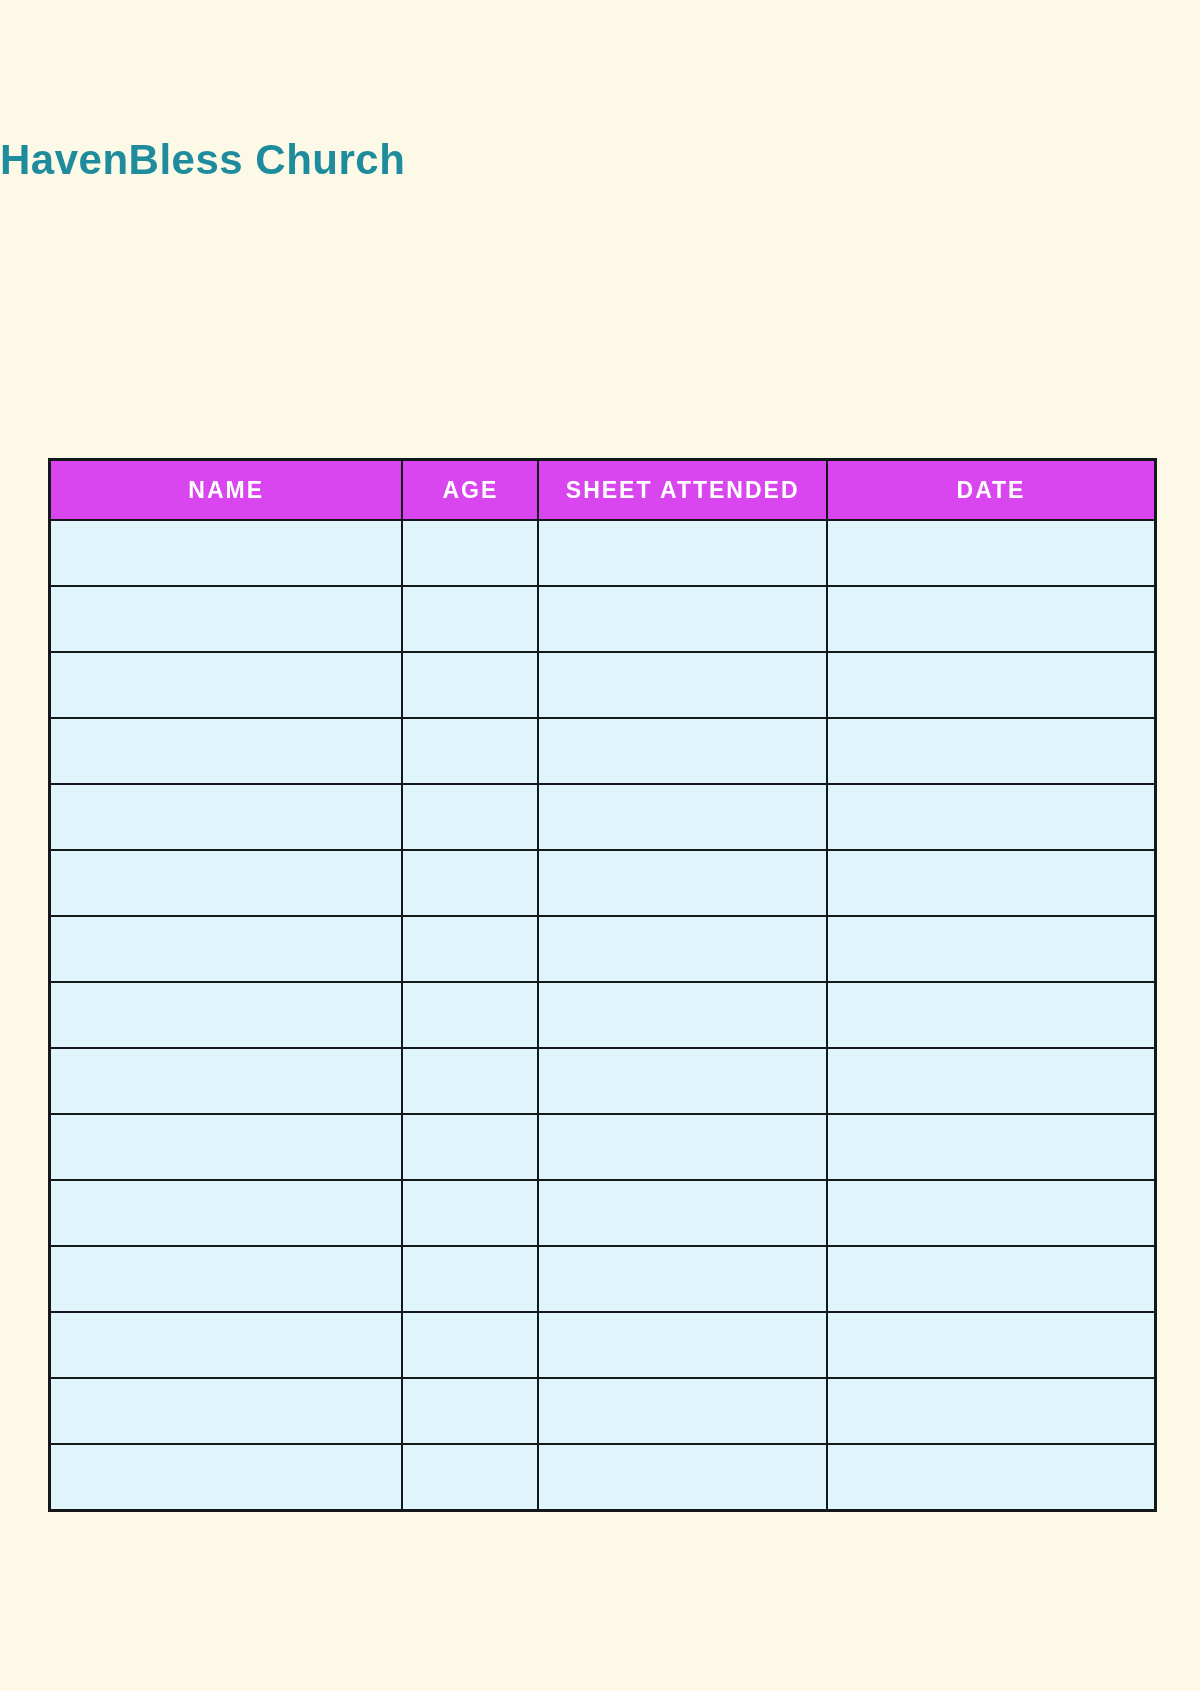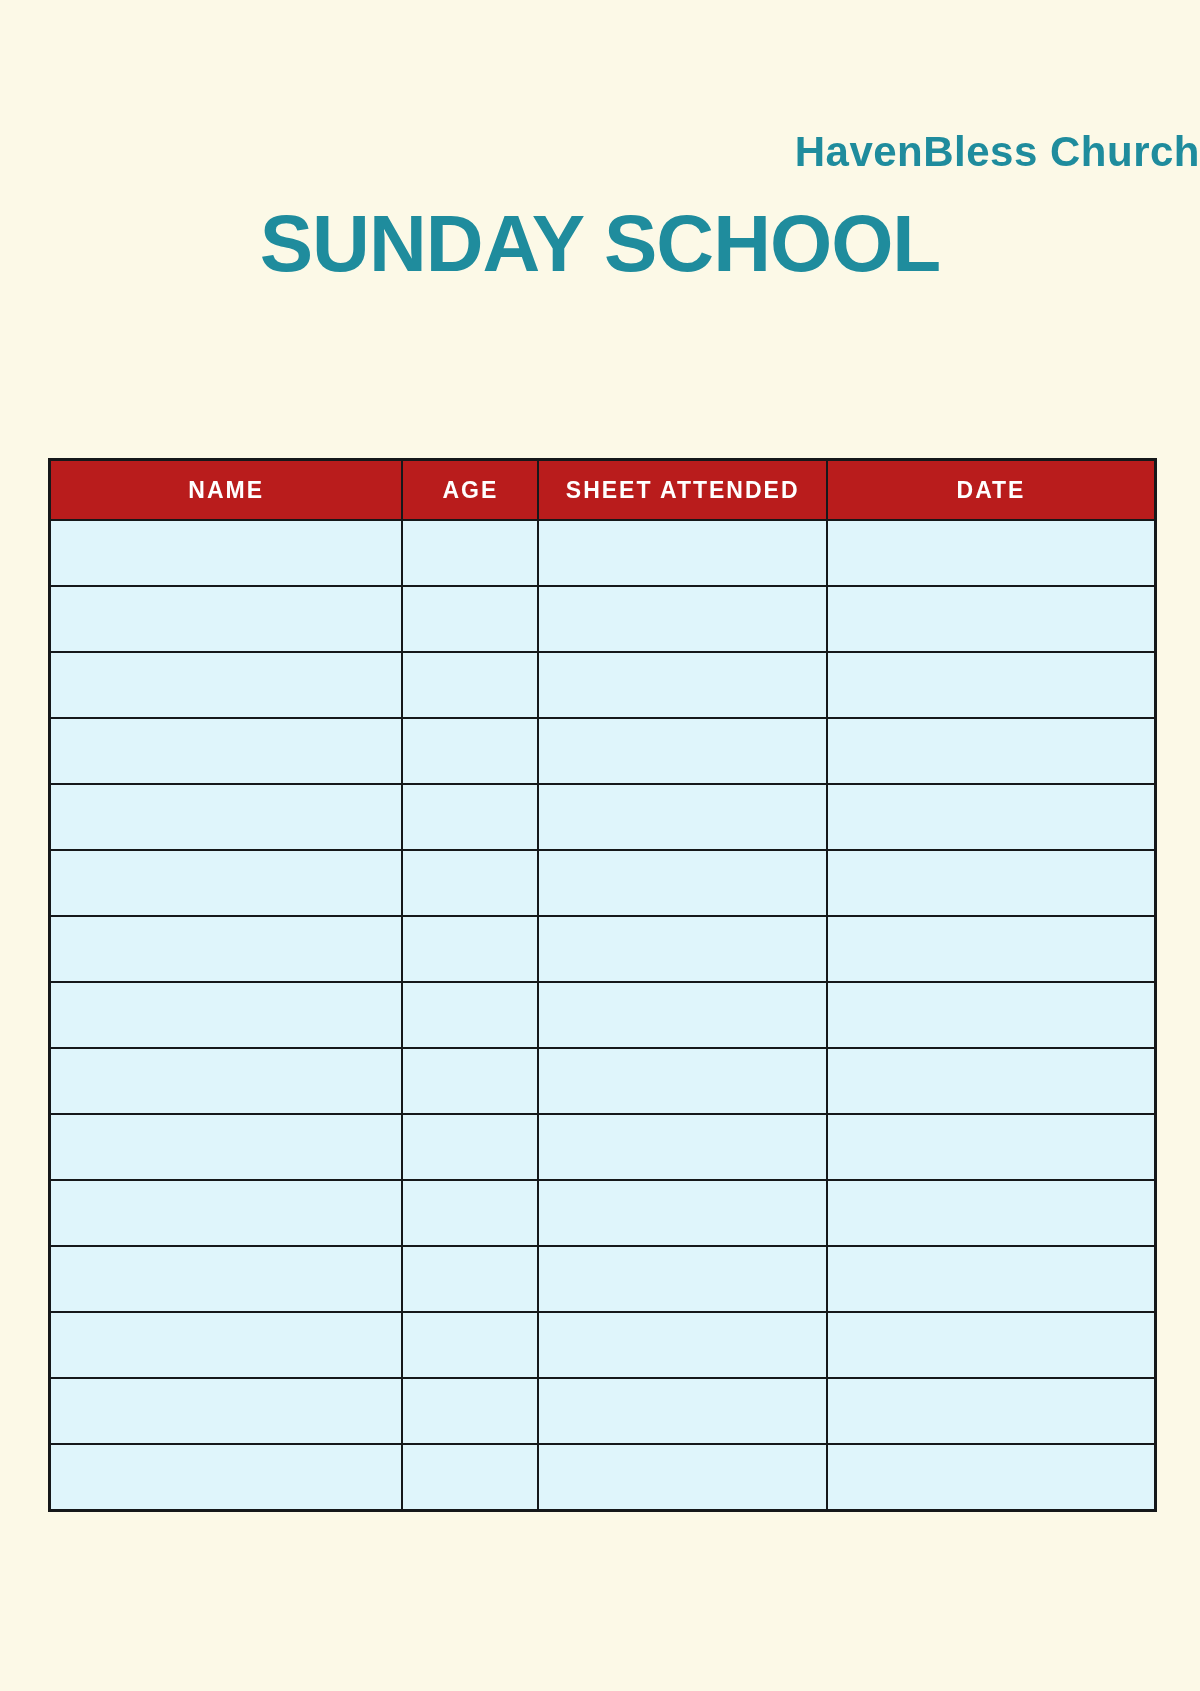--- a/index.html
+++ b/index.html
@@ -13,24 +13,24 @@
     font-family: "Liberation Sans", sans-serif;
   }
   .page {
     position: relative;
     width: 1200px;
     height: 1691px;
     overflow: hidden;
   }
   .church-name {
     position: absolute;
-    top: 128px;
+    top: 136px;
     left: 0;
     width: 100%;
-    text-align: right;
+    text-align: left;
     font-size: 42px;
     font-weight: bold;
     color: #1F8C9D;
     letter-spacing: 0.5px;
   }
   .page-title {
     position: absolute;
     top: 192px;
     left: 0;
     width: 100%;
@@ -47,21 +47,21 @@
     top: 458px;
     width: 1109px;
   }
   table.attendance {
     width: 1109px;
     border-collapse: collapse;
     table-layout: fixed;
     border: 3px solid #15181A;
   }
   table.attendance th {
-    background: #b91c1c;
+    background: #d946ef;
     color: #FFFFFF;
     font-size: 23px;
     font-weight: bold;
     letter-spacing: 2px;
     height: 56px;
     border: 2px solid #15181A;
     text-align: center;
     vertical-align: middle;
   }
   table.attendance td {
@@ -75,21 +75,20 @@
   col.c-notes { width: 29.7%; }
 </style>
 </head>
 <body>
 
 <div class="page">
 
   <div class="church-name">HavenBless Church</div>
 
   <div class="page-title">
-    <div>SUNDAY SCHOOL</div>
   </div>
 
   <div class="table-wrap">
     <table class="attendance">
       <colgroup>
         <col class="c-name">
         <col class="c-age">
         <col class="c-date">
         <col class="c-notes">
       </colgroup>

